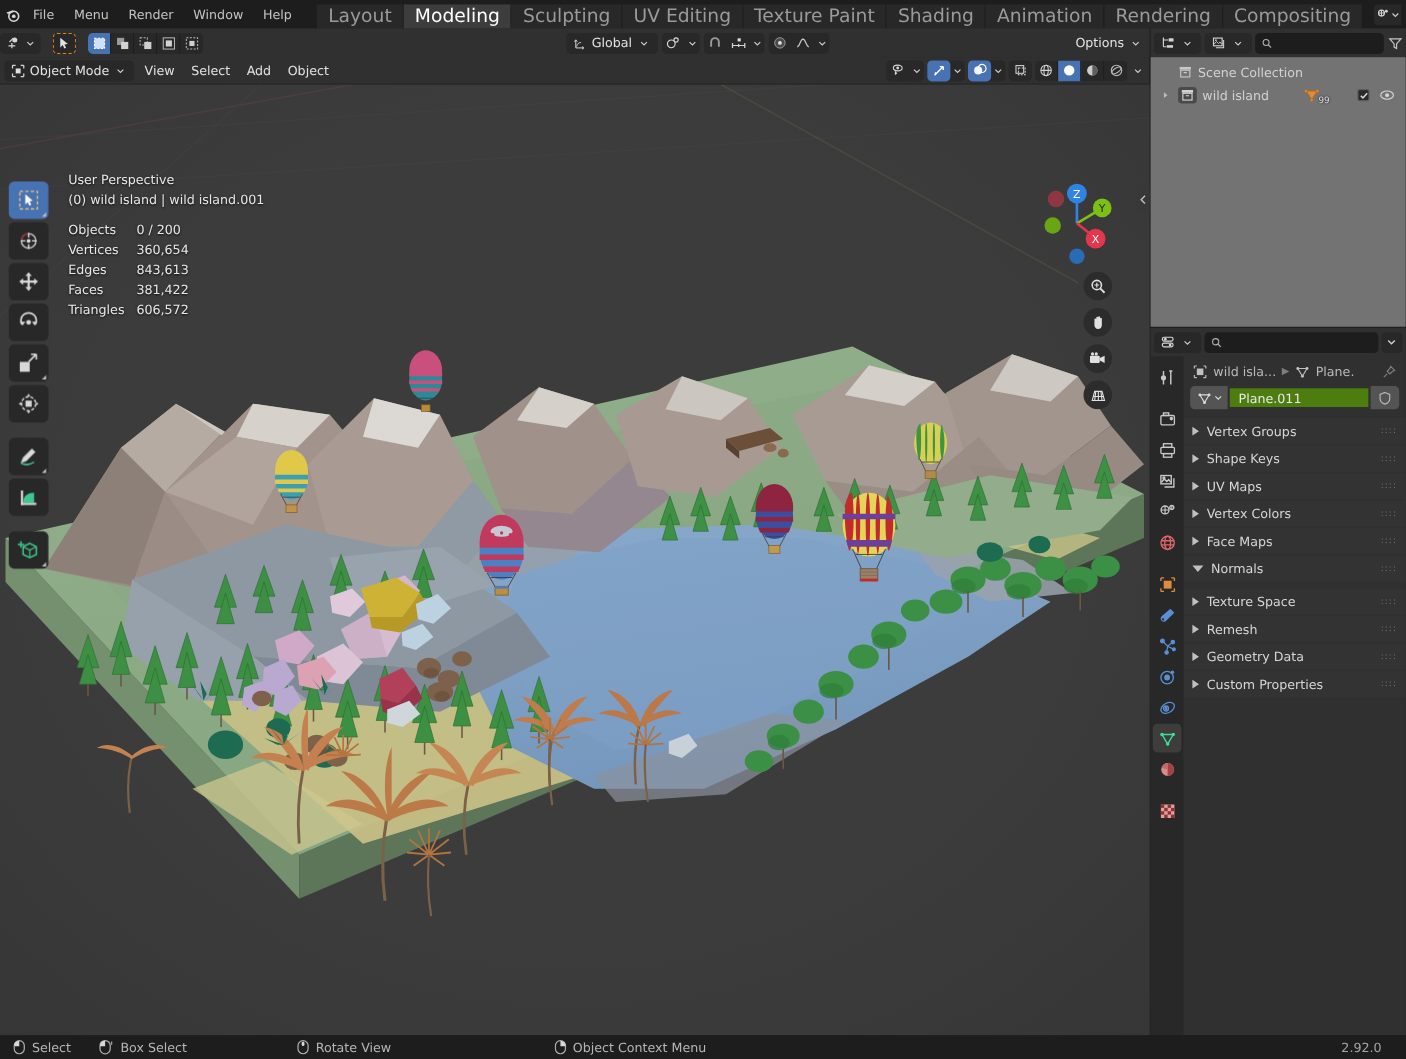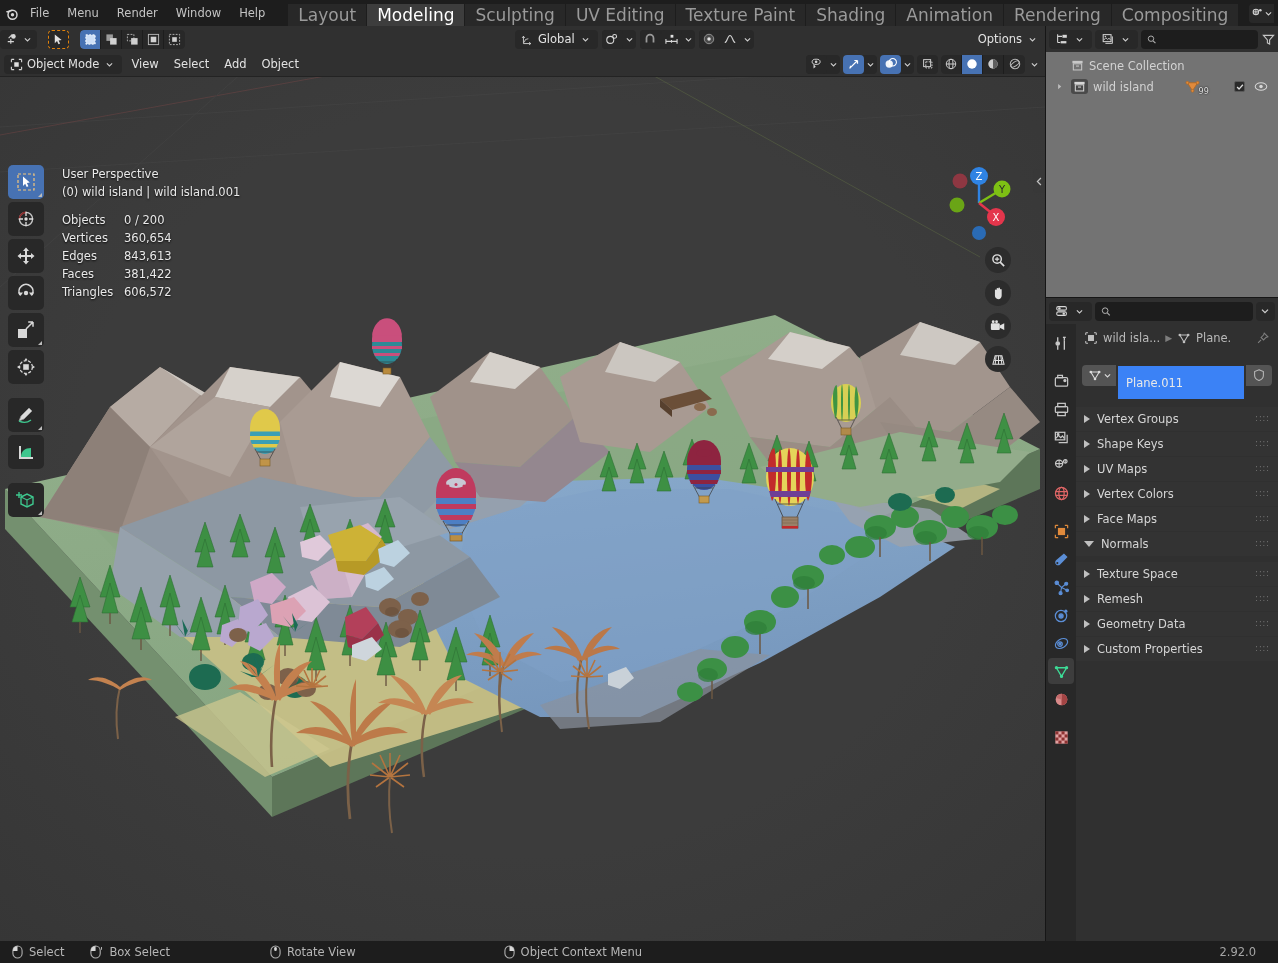--- a/index.html
+++ b/index.html
@@ -78,21 +78,21 @@
   .btngrp{ display:flex; background:#282828; border-radius:4px; align-items:center; }
   .spacer{ flex:1 1 auto; }
 
   
   .viewport{
     flex:1 1 auto; position:relative; overflow:hidden;
     background:#3c3c3c;
   }
   .vp-canvas{ position:absolute; inset:0; }
   .stats{
-    position:absolute; left:62px; top:88px; font-size:11.5px; color:#e9e9e9;
+    position:absolute; left:62px; top:77px; font-size:11.5px; color:#e9e9e9;
     text-shadow:0 1px 2px rgba(0,0,0,.85); pointer-events:none; line-height:18px;
   }
   .stats .row{ display:flex; }
   .stats .lbl{ width:62px; }
   .stats .gap{ height:10px; }
 
   
   .toolcol{
     position:absolute; left:8px; top:88px; width:36px;
     display:flex; flex-direction:column; gap:3px; z-index:5;
@@ -176,22 +176,22 @@
     color:#b9b9b9;
   }
   .bc-sep{ color:#7d7d7d; font-size:9px; }
   .pin{ margin-left:auto; opacity:.55; }
   .id-row{ display:flex; align-items:center; padding:0 6px 8px; gap:2px; }
   .id-icon{
     width:34px; height:21px; background:#545454; border-radius:4px 0 0 4px; display:flex;
     align-items:center; justify-content:center; gap:2px;
   }
   .id-name{
-    flex:1 1 auto; height:33px; background:#3b82f6; display:flex; align-items:center;
-    padding:0 8px; font-size:11.5px; color:#e9e9e9;margin-top:15px;
+    flex:1 1 auto; height:17px; background:#4d7c0f; display:flex; align-items:center;
+    padding:0 8px; font-size:11.5px; color:#e9e9e9;
   }
   .id-shield{
     width:26px; height:21px; background:#545454; border-radius:0 4px 4px 0; display:flex;
     align-items:center; justify-content:center;
   }
   .panel-row{
     height:24px; display:flex; align-items:center; padding:0 8px; gap:7px; font-size:11.5px;
     color:#d6d6d6; cursor:default; background:#333333; margin:0 0 1px 0;
   }
   .tri{ width:0;height:0; border-top:4px solid transparent; border-bottom:4px solid transparent;

